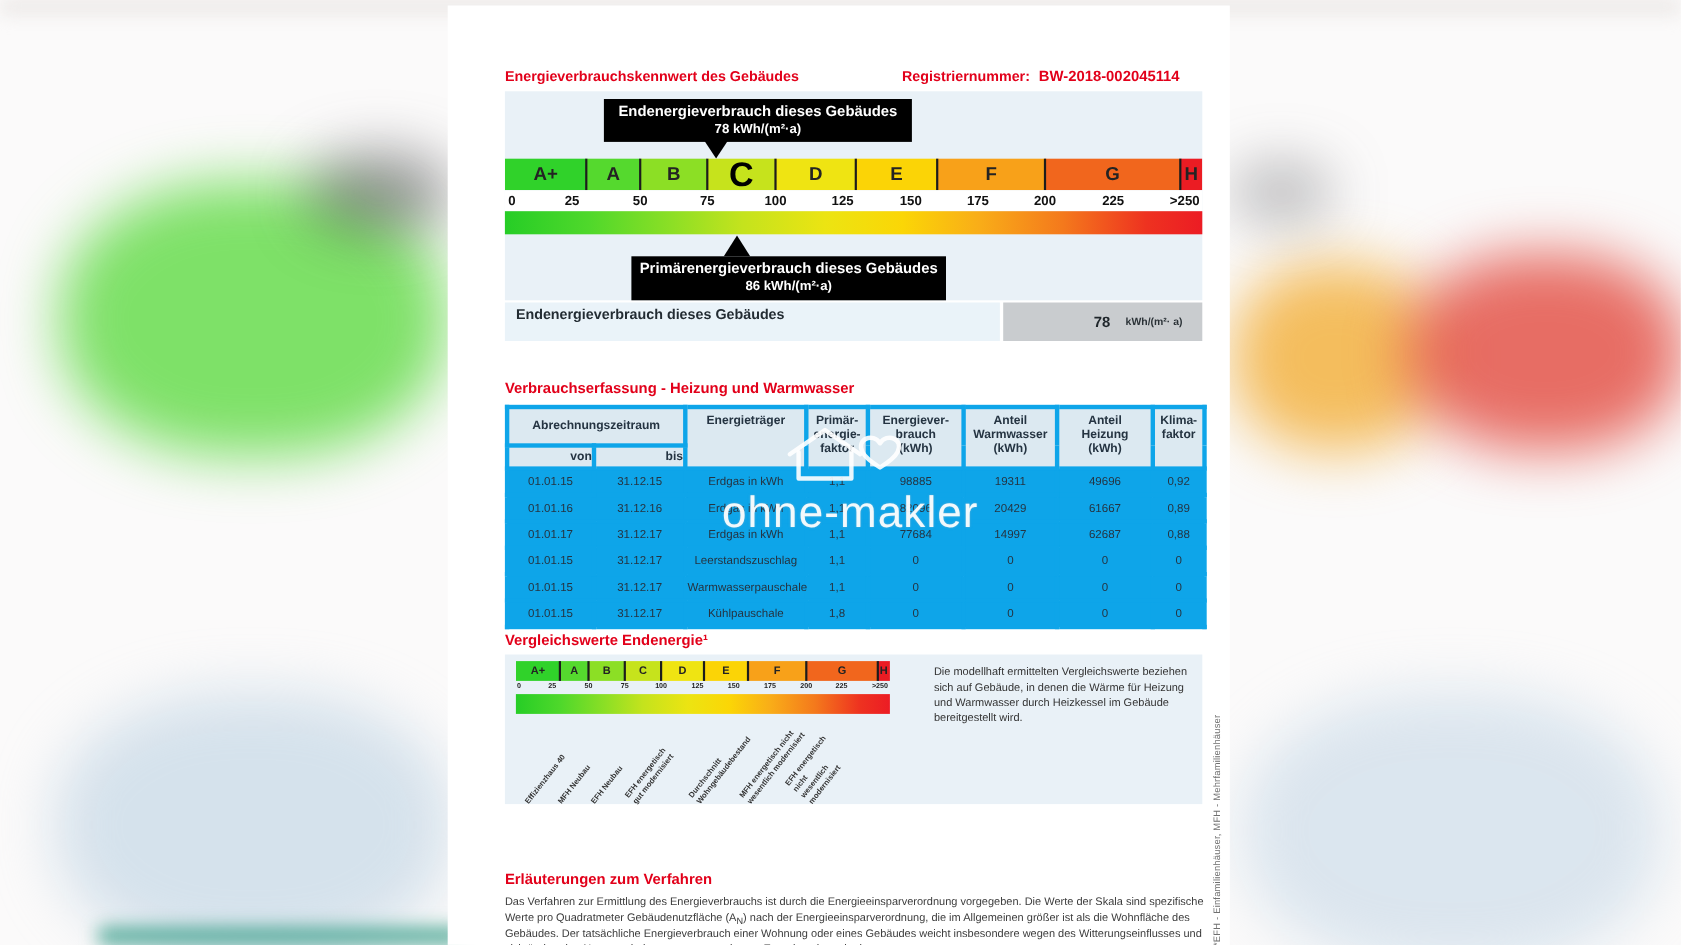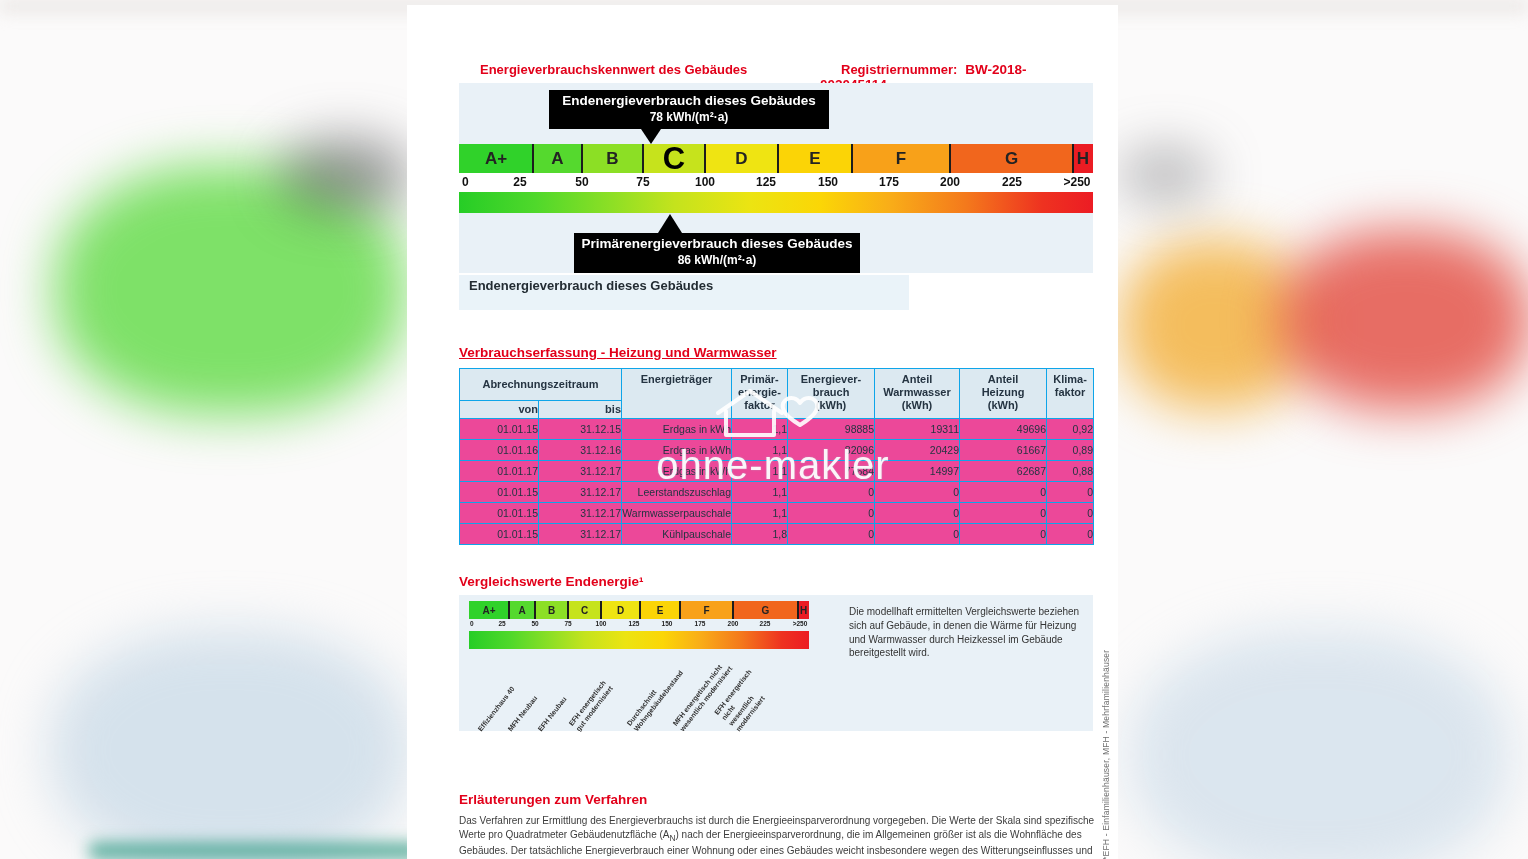--- a/index.html
+++ b/index.html
@@ -10,21 +10,21 @@
     -webkit-font-smoothing:antialiased;
   }
   
   .bg { position:absolute; z-index:0; filter:blur(26px); border-radius:45%; }
   .bg-strip { position:absolute; z-index:0; filter:blur(8px); }
   
   .page {
     position:absolute; left:407px; top:5px; width:711px; height:854px;
     background:#ffffff; z-index:2;
   }
-  .red { color:#e2001a;margin-left:21px; }
+  .red { color:#e2001a; }
   h1.title {
     position:absolute; left:52px; top:10px; margin:0;
     font-size:25.5px; font-weight:bold; color:#222b33; letter-spacing:.2px;
   }
   .subrow { position:absolute; left:52px; top:57px; width:634px; font-size:13px; font-weight:bold; }
   .reg { position:absolute; left:361px; top:0; }
   .reg b { margin-left:8px; font-size:13.5px; }
   
   .chart-box { position:absolute; left:52px; top:78px; width:634px; height:190px; background:#e9f1f7; }
   .tooltip {
@@ -51,24 +51,24 @@
   .kw-left .t1 { font-size:13px; font-weight:bold; color:#232c33; }
   .kw-left .t2 { font-size:11.5px; color:#33383c; }
   .kw-val { position:absolute; left:505px; top:270px; width:181px; height:35px; background:#c9cccf;
     display:flex; align-items:center; justify-content:flex-end; box-sizing:border-box; padding-right:18px; gap:14px; }
   .kw-val .v { font-size:13.5px; font-weight:bold; color:#1f262b; }
   .kw-val .u { font-size:9.5px; font-weight:bold; color:#2b3237; }
   
   .h2 { position:absolute; left:52px; margin:0; font-size:13.5px; font-weight:bold; color:#e2001a; }
   
   table.vtab { position:absolute; left:52px; top:363px; width:634px; border-collapse:collapse; table-layout:fixed; }
-  table.vtab th, table.vtab td { border:1px solid #0ea5e9; color:#253442; }
+  table.vtab th, table.vtab td { border:4px solid #0ea5e9; color:#253442; }
   table.vtab th { background:#dce9f1; font-size:11px; font-weight:bold; vertical-align:top; padding-top:4px; line-height:1.18; white-space:pre-line; text-align:center; }
   table.vtab th.sub { padding:0; height:17px; vertical-align:middle;text-align:right; }
-  table.vtab td { background:#ec4899; font-size:10.5px; text-align:right; height:20px; padding:0; }
+  table.vtab td { background:#0ea5e9; font-size:10.5px; text-align:center; height:20px; padding:0; }
   
   .watermark { position:absolute; left:230px; top:378px; width:272px; text-align:center; z-index:5; pointer-events:none;
     color:rgba(255,255,255,0.92); text-shadow:0 0 2px rgba(170,185,200,0.55); }
   .watermark .wm-text { font-size:40px; letter-spacing:1px; }
   
   .cmp-box { position:absolute; left:52px; top:590px; width:634px; height:136px; background:#e9f1f7; }
   .mini { position:absolute; left:10px; top:6px; width:340px; }
   .mini .letters-bar { width:340px; height:18px; }
   .mini .band span { font-size:10px; }
   .mini .numbers { width:340px; height:10px; background:transparent; }
@@ -175,22 +175,26 @@
     <div class="arr-up" style="left:199px;top:131px;"></div>
     <div class="tooltip" style="left:115px;top:150px;width:286px;height:37px;">
       <div class="l1">Primärenergieverbrauch dieses Gebäudes</div>
       <div class="l2">86 kWh/(m²·a)</div>
     </div>
   </div>
 
   <div class="kw-left">
     <div class="t1">Endenergieverbrauch dieses Gebäudes</div>
   </div>
-
-  <div class="h2" style="top:340px;text-decoration:underline;">Verbrauchserfassung - Heizung und Warmwasser</div>
+  <div class="kw-val">
+    <span class="v">78</span>
+    <span class="u">kWh/(m²· a)</span>
+  </div>
+
+  <div class="h2" style="top:340px;">Verbrauchserfassung - Heizung und Warmwasser</div>
 
   <table class="vtab">
     <colgroup>
       <col style="width:79px">
         <col style="width:83px">
         <col style="width:110px">
         <col style="width:56px">
       <col style="width:87px">
         <col style="width:85px">
         <col style="width:87px">

